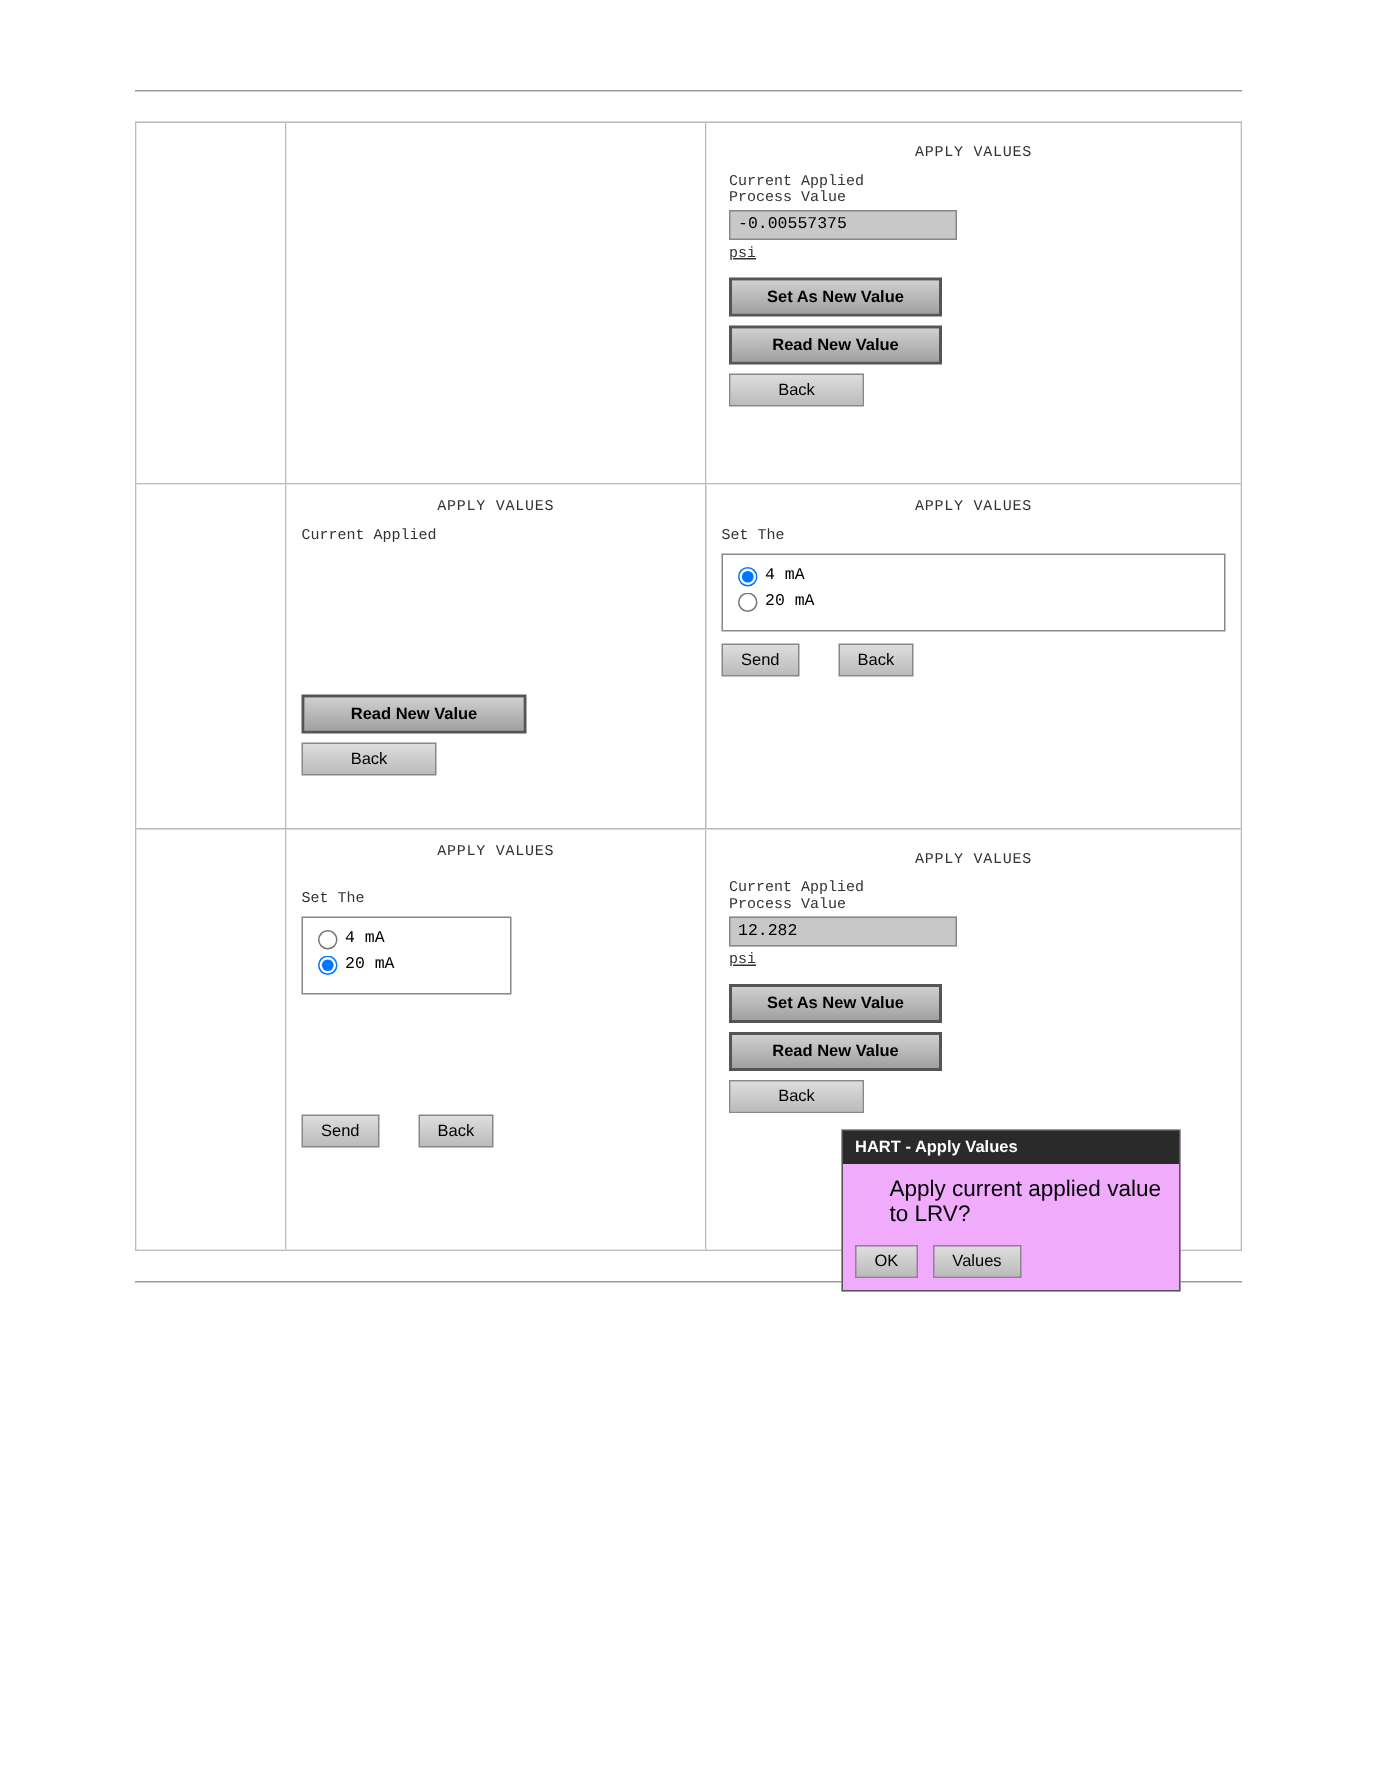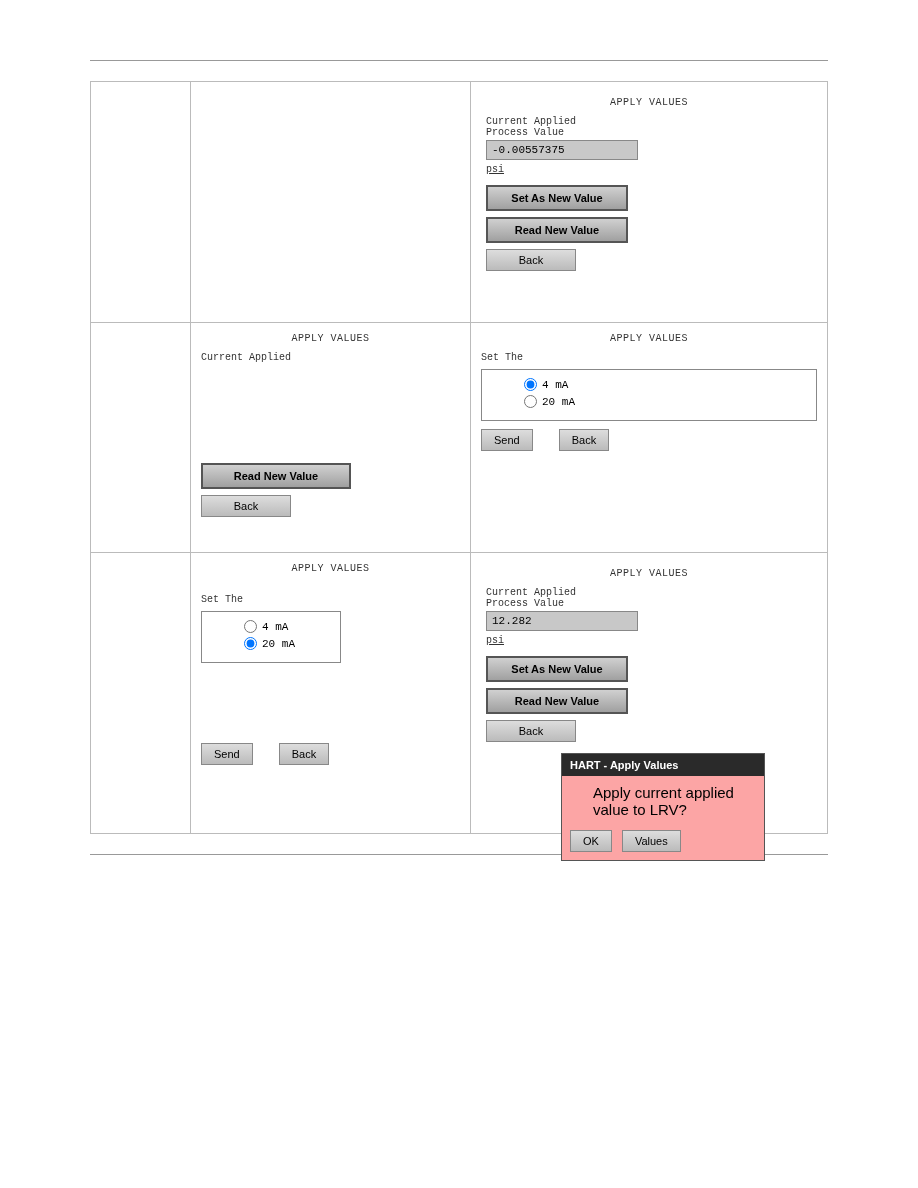--- a/index.html
+++ b/index.html
@@ -122,22 +122,22 @@
       cursor: pointer;
       font-family: Arial, sans-serif;
       margin-right: 4px;
     }
 
     
     .dialog-box {
       position: absolute;
       left: 370px;
       top: 430px;
-      width: 204px;
-      background: #fca5a5;
+      width: 226px;
+      background: #f0abfc;
       border: 1px solid #555;
       z-index: 10;
       padding: 0;
     }
 
     .dialog-title {
       background: #2a2a2a;
       color: #fff;
       padding: 5px 8px;
       font-size: 11px;
@@ -160,25 +160,24 @@
     
     .radio-group {
       border: 1px solid #888;
       padding: 8px 10px;
       margin: 6px 0;
       background: #fff;
     }
 
     .radio-item {
       display: flex;
-      align-items: center;
+      align-items: flex-start;
       margin-bottom: 4px;
       font-size: 11px;
       font-family: 'Courier New', monospace;
-      margin-left: 32px;
     }
 
     .radio-item input {
       margin-right: 5px;
     }
 
     .send-back-row {
       display: flex;
       gap: 22px;
       margin-top: 8px;

